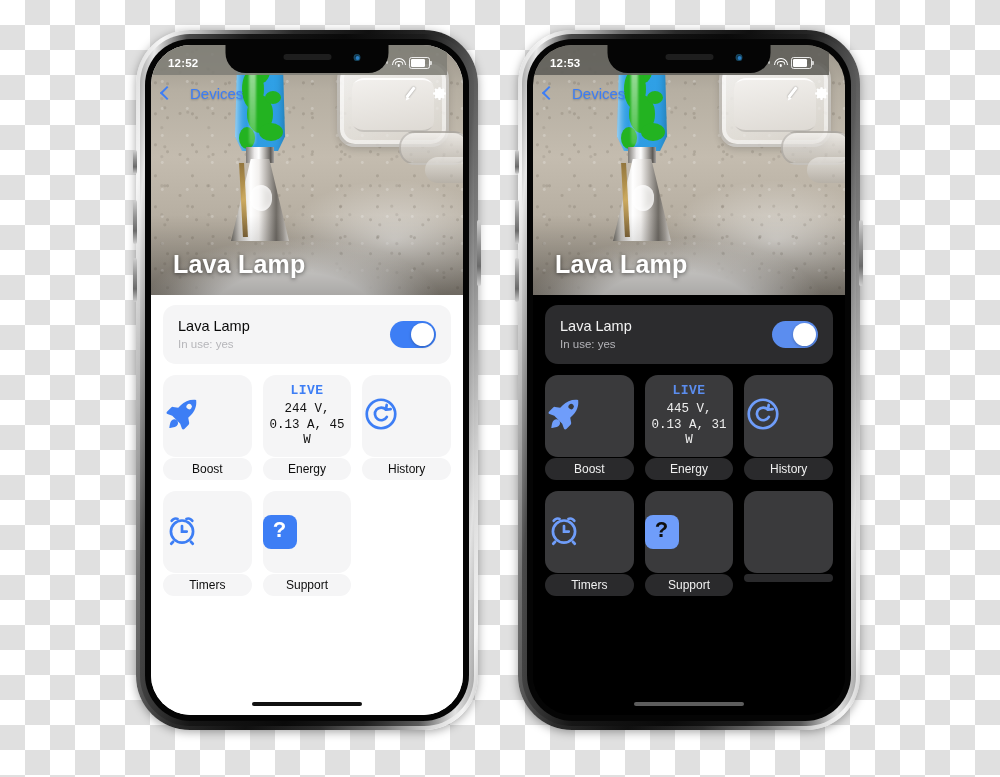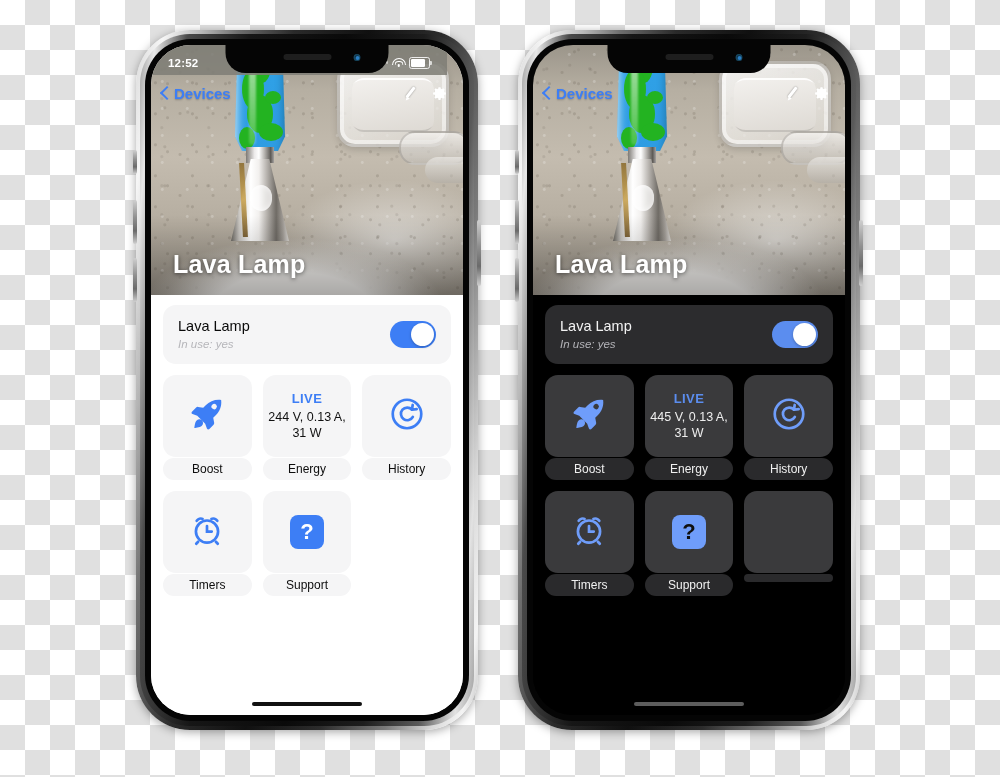--- a/index.html
+++ b/index.html
@@ -232,22 +232,22 @@
 
   
   .navbar{
     position:absolute; top:30px; left:0; right:0; height:36px;
     z-index:35;
     display:flex; align-items:center; justify-content:space-between;
     padding: 0 15px 0 11px;
     box-sizing:border-box;
   }
   .nav-back{
-    display:flex; align-items:center; gap:0;
-    color:#3d7ef5; font-size:15px; font-weight:700;
+    display:flex; align-items:center; gap:16px;
+    color:#3d7ef5; font-size:15px; font-weight:400;
     text-shadow: 0 1px 2px rgba(0,0,0,.25);
   }
   .nav-back .chev{
     width:8px;height:8px;border-left:2.2px solid #3d7ef5;border-bottom:2.2px solid #3d7ef5;
     transform: rotate(45deg); margin-right:2px;
   }
   .nav-actions{ display:flex; align-items:center; gap:12px; }
   .icon-pencil{ width:17px;height:17px; position:relative; }
   .icon-pencil::before{
     content:''; position:absolute; left:7px; top:1px; width:3.4px; height:13px;
@@ -272,21 +272,21 @@
 
   .device-card{
     background:#f5f5f6;
     border-radius:13px;
     padding:13px 15px 14px 15px;
     display:flex; align-items:center; justify-content:space-between;
   }
   .phone.dark .device-card{ background:#2c2c2e; }
   .device-name{ font-size:14.5px; color:#0a0a0a; font-weight:500; margin-bottom:4px; }
   .phone.dark .device-name{ color:#f2f2f2; }
-  .device-sub{ font-size:11.5px; color:#b6b6ba;font-style:italic; }
+  .device-sub{ font-size:11.5px; color:#b6b6ba; }
   .phone.dark .device-sub{ color:#b3b3b8; }
 
   .toggle{
     width:46px; height:27px; border-radius:14px;
     background:#3d7ef5; position:relative; flex:none;
   }
   .phone.dark .toggle{ background:#5b8def; }
   .toggle .knob{
     position:absolute; right:2px; top:2px;
     width:23px; height:23px; border-radius:50%;
@@ -297,22 +297,23 @@
     margin-top:11px;
     display:grid;
     grid-template-columns: repeat(3, 1fr);
     column-gap: 11px;
     row-gap: 0;
   }
   .cell{ display:flex; flex-direction:column; align-items:center; }
   .tile{
     width:100%; height:82px;
     background:#f5f5f6; border-radius:13px;
-    display:flex; align-items:center; justify-content:center;
+    display:flex; align-items:center; 
     box-sizing:border-box;
+    font-family:Liberation Mono, monospace;
   }
   .phone.dark .tile{ background:#3a3a3c; }
   .tile-label{
     margin-top:1px; margin-bottom:11px;
     background:#f5f5f6; border-radius:11px;
     padding:4px 0; width:100%;
     text-align:center;
     font-size:12px; color:#0d0d0d; font-weight:500;
   }
   .phone.dark .tile-label{ background:#2a2a2c; color:#f0f0f0; }
@@ -446,21 +447,21 @@
                 </svg>
               </span>
             </div>
             <div class="tile-label">Boost</div>
           </div>
 
           <div class="cell">
             <div class="tile">
               <div class="live-wrap">
                 <div class="live-label">LIVE</div>
-                <div class="live-value">244 V, 0.13 A, 31 W</div>
+                <div class="live-value">244 V, 0.13 A, 45 W</div>
               </div>
             </div>
             <div class="tile-label">Energy</div>
           </div>
 
           <div class="cell">
             <div class="tile">
               <span class="ico">
                 <svg viewBox="0 0 24 24" width="38" height="38" fill="none" stroke="currentColor" stroke-width="1.7">
                   <circle cx="12" cy="12" r="9"></circle>
@@ -552,20 +553,39 @@
           <span class="icon-pencil"></span>
           <span class="icon-gear">
             <svg viewBox="0 0 24 24" width="17" height="17" fill="currentColor">
               <path d="M12 8.2a3.8 3.8 0 100 7.6 3.8 3.8 0 000-7.6zm0 6a2.2 2.2 0 110-4.4 2.2 2.2 0 010 4.4z"></path>
               <path d="M21 13.4v-2.8l-2.2-.4a7 7 0 00-.7-1.7l1.3-1.8-2-2-1.8 1.3a7 7 0 00-1.7-.7L13.4 3h-2.8l-.4 2.3a7 7 0 00-1.7.7L6.7 4.7l-2 2L6 8.5a7 7 0 00-.7 1.7L3 10.6v2.8l2.3.4c.16.6.4 1.16.7 1.7l-1.3 1.8 2 2 1.8-1.3c.54.3 1.1.54 1.7.7l.4 2.3h2.8l.4-2.3c.6-.16 1.16-.4 1.7-.7l1.8 1.3 2-2-1.3-1.8c.3-.54.54-1.1.7-1.7l2.3-.4z"></path>
             </svg>
           </span>
         </div>
       </div>
 
+      <div class="statusbar">
+        <span class="sb-time">12:53</span>
+        <span class="sb-right">
+          <span class="sig-dots">
+              <i></i>
+              <i></i>
+              <i></i>
+              <i></i>
+            </span>
+          <span class="wifi">
+              <b></b>
+              <b></b>
+              <b></b>
+            </span>
+          <span class="batt">
+              <i></i>
+            </span>
+        </span>
+      </div>
       <div class="notch">
         <span class="speaker"></span>
         <span class="camera"></span>
       </div>
 
       <div class="content">
         <div class="device-card">
           <div>
             <div class="device-name">Lava Lamp</div>
             <div class="device-sub">In use: yes</div>

